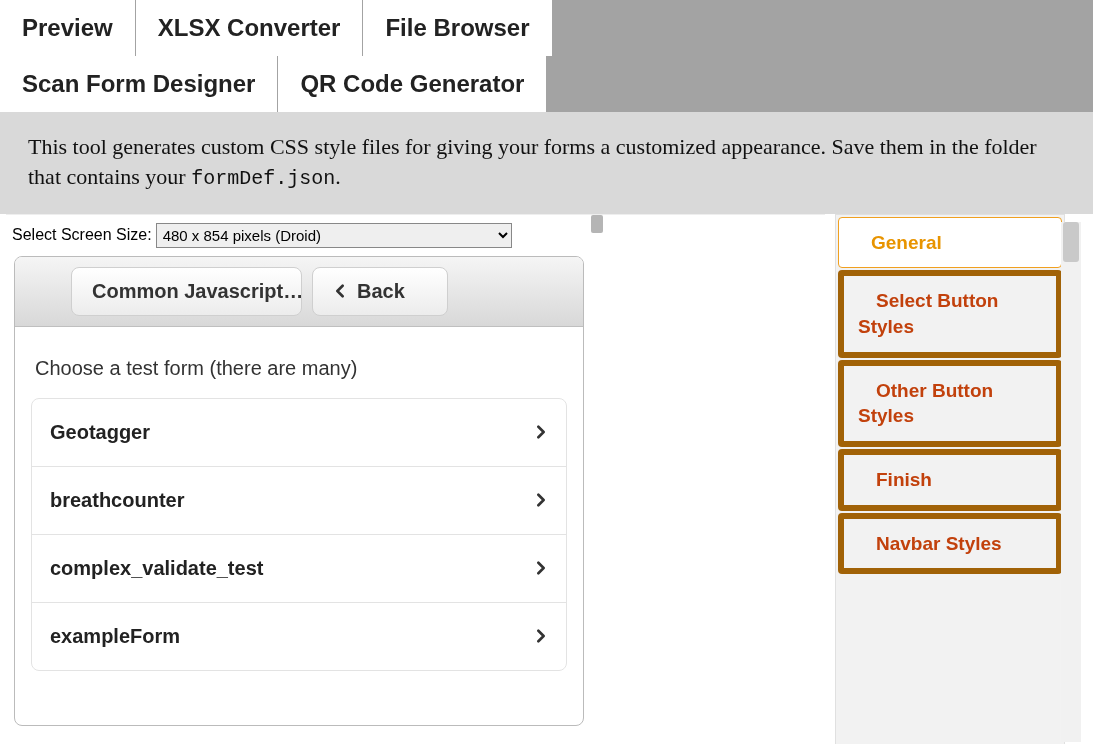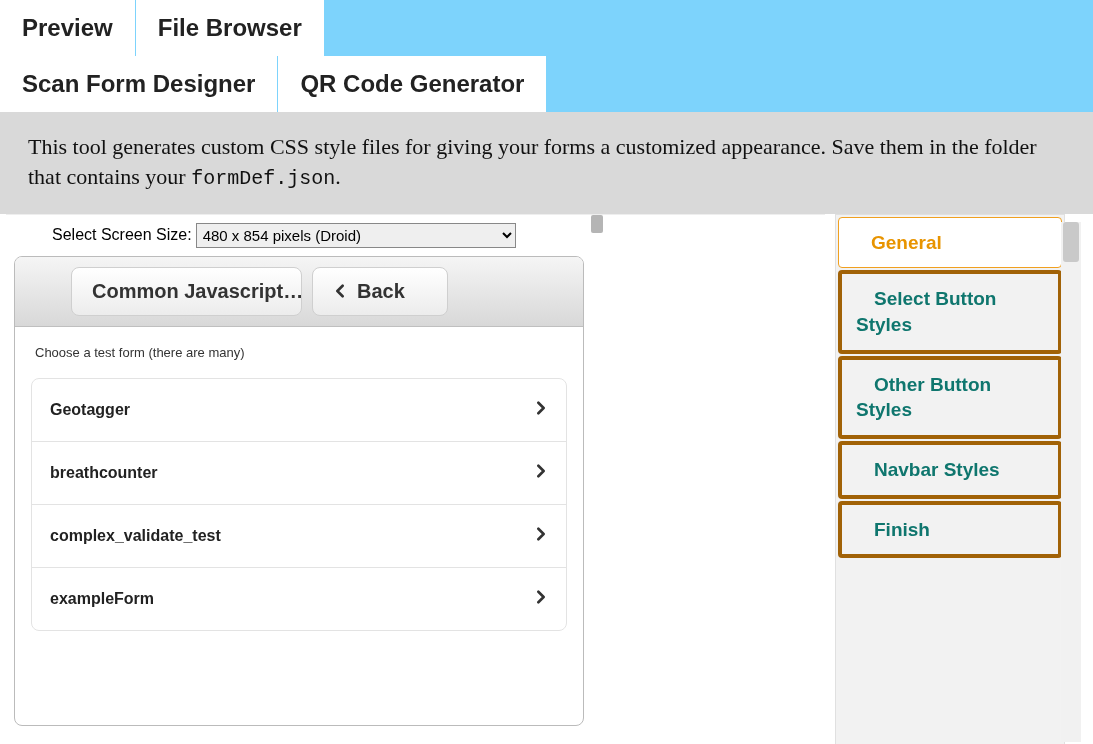--- a/index.html
+++ b/index.html
@@ -11,21 +11,21 @@
     height: 744px;
     overflow: hidden;
   }
   .page {
     width: 1093px;
     height: 744px;
     background: #fff;
     position: relative;
   }
   .tabs-wrapper {
-    background: #7dd3fc;
+    background: #a3a3a3;
     padding: 0;
   }
   .tabs-row {
     display: flex;
     flex-wrap: wrap;
   }
   .tab {
     padding: 14px 22px;
     font-size: 24px;
     font-weight: bold;
@@ -63,30 +63,29 @@
     position: relative;
     border-top: 1px solid #eee;
   }
   .screen-size-row {
     padding: 8px 0 4px 6px;
     font-size: 16px;
     display: flex;
     align-items: center;
     gap: 4px;
     position: relative;
-    margin-left: 40px;
   }
   .screen-size-row label {
     font-size: 16px;
     font-family: Arial, sans-serif;
   }
   .screen-size-row select {
     font-size: 15px;
     padding: 2px 2px;
-    width: 320px;
+    width: 356px;
     border: 1px solid #888;
     background: #efefef;
   }
   .nav-scroll-indicator {
     position: absolute;
     right: 222px;
     top: 0;
     width: 12px;
     height: 18px;
     background: #b5b5b5;
@@ -132,36 +131,36 @@
   }
   .btn.nav {
     width: 136px;
     justify-content: flex-start;
   }
   .form-body {
     padding: 18px 16px;
     background: #fff;
   }
   .form-heading {
-    font-size: 13px;
+    font-size: 20px;
     color: #333;
-    margin: 0 0 18px 4px;
+    margin: 12px 0 18px 4px;
   }
   .list {
     border: 1px solid #e3e3e3;
     border-radius: 8px;
     overflow: hidden;
   }
   .list-item {
     display: flex;
     justify-content: space-between;
-    align-items: flex-start;
+    align-items: center;
     padding: 22px 18px;
     border-top: 1px solid #e3e3e3;
-    font-size: 16px;
+    font-size: 20px;
     font-weight: bold;
     color: #222;
     cursor: pointer;
   }
   .list-item:first-child {
     border-top: none;
   }
   .chevron {
     width: 14px;
     height: 14px;
@@ -171,26 +170,26 @@
   .right-panel {
     width: 230px;
     margin-left: 10px;
     background: #f2f2f2;
     border: 1px solid #e0e0e0;
     padding: 2px;
     font-family: "Trebuchet MS", "Lucida Grande", sans-serif;
   }
   .side-item {
     background: #f2f2f2;
-    border: 4px solid #a16207;
+    border: 6px solid #a16207;
     border-radius: 4px;
     padding: 12px 14px 12px 14px;
     font-size: 19px;
     font-weight: bold;
-    color: #0f766e;
+    color: #c2410c;
     margin-bottom: 2px;
     cursor: pointer;
     line-height: 1.35;
   }
   .side-item .indent {
     padding-left: 18px;
     display: inline;
   }
   .side-item.active {
     background: #fff;
@@ -216,20 +215,21 @@
   }
 </style>
 </head>
 <body>
 
 <div class="page">
 
   <div class="tabs-wrapper">
     <div class="tabs-row">
       <div class="tab">Preview</div>
+      <div class="tab">XLSX Converter</div>
       <div class="tab">File Browser</div>
     </div>
     <div class="tabs-row">
       <div class="tab">Scan Form Designer</div>
       <div class="tab">QR Code Generator</div>
     </div>
   </div>
 
   <div class="description">
     <span>This tool generates custom CSS style files for giving your forms a customized appearance. Save them in the folder that contains your </span><code>formDef.json</code><span>.</span>
@@ -309,24 +309,24 @@
       </div>
       <div class="side-item">
         <span class="indent">Select Button</span><br>
         <span>Styles</span>
       </div>
       <div class="side-item">
         <span class="indent">Other Button</span><br>
         <span>Styles</span>
       </div>
       <div class="side-item">
+        <span class="indent">Finish</span>
+      </div>
+      <div class="side-item">
         <span class="indent">Navbar Styles</span>
-      </div>
-      <div class="side-item">
-        <span class="indent">Finish</span>
       </div>
     </div>
 
   </div>
 
   <div class="outer-scroll-track"></div>
   <div class="outer-scroll"></div>
 
 </div>
 

